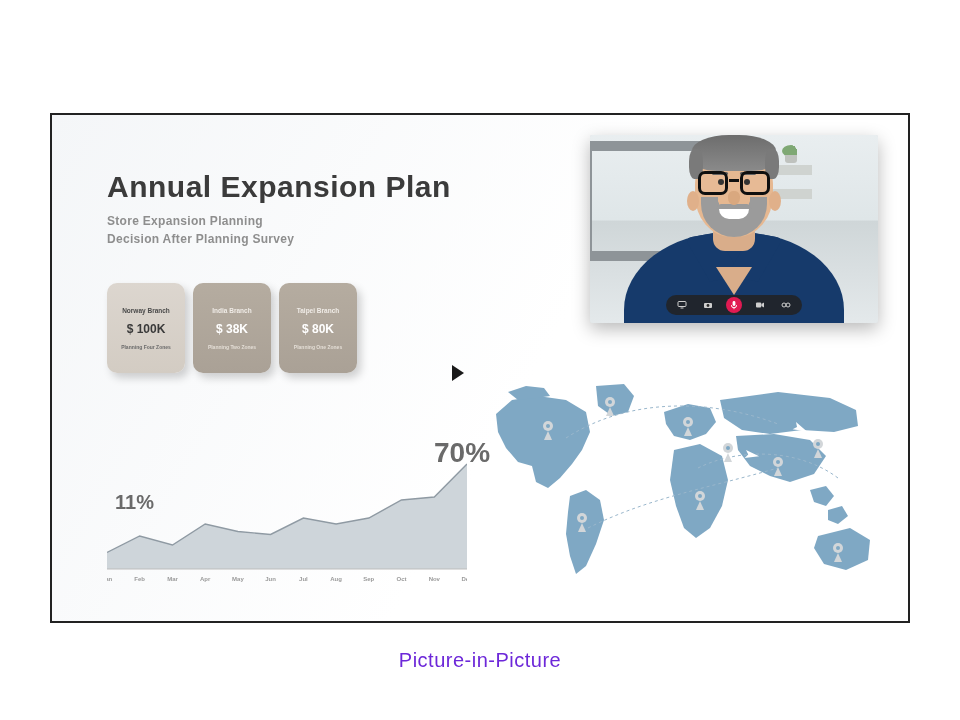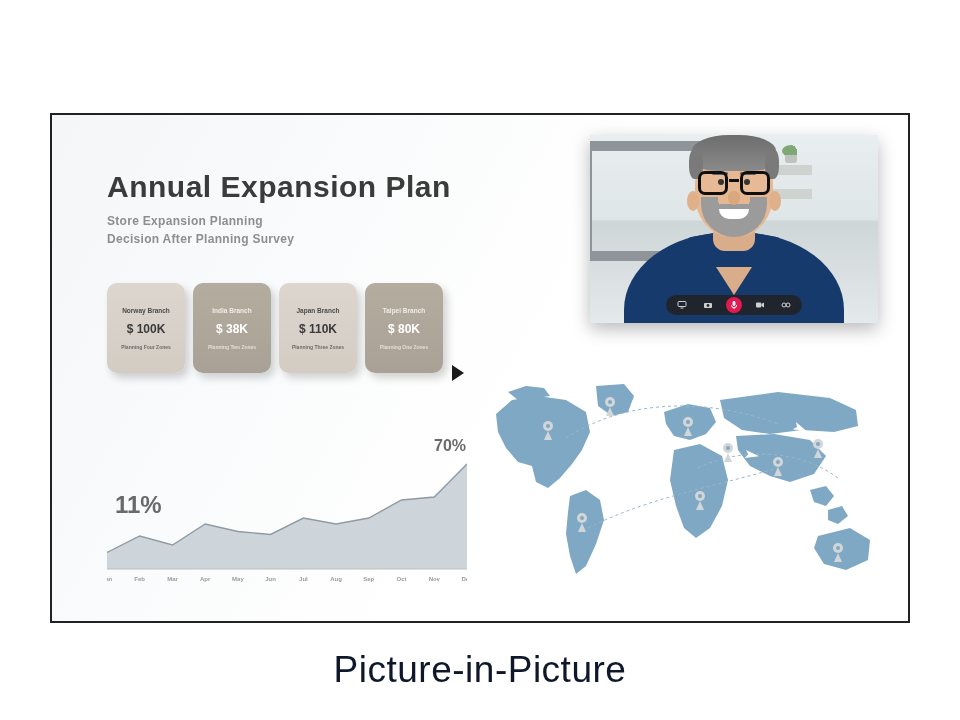--- a/index.html
+++ b/index.html
@@ -32,22 +32,22 @@
   .card.alt .amount { color:#fff; }
   .card .zones { font-size:5px; font-weight:700; color:#6b6b6b; margin-top:8px; }
   .card.alt .zones { color:#e4ded6; }
   .play { position:absolute; left:400px; top:250px; width:0;height:0;
     border-left:12px solid #1a1a1a; border-top:8px solid transparent; border-bottom:8px solid transparent; }
 
   
   .chart { position:absolute; left:55px; top:296px; width:360px; height:180px; }
   .chart svg { width:100%; height:100%; }
   .chart .axis text { font-size:6px; fill:#9a9a9a; font-weight:600; }
-  .val-start { position:absolute; left:63px; top:376px; font-size:24px; font-weight:800; color:#6a6a6a; }
-  .val-end   { position:absolute; left:382px; top:322px; font-size:16px; font-weight:800; color:#6a6a6a; }
+  .val-start { position:absolute; left:63px; top:376px; font-size:20px; font-weight:800; color:#6a6a6a; }
+  .val-end   { position:absolute; left:382px; top:322px; font-size:28px; font-weight:800; color:#6a6a6a; }
 
   
   .map { position:absolute; right:30px; bottom:28px; width:400px; height:215px; }
   .map svg { width:100%; height:100%; }
   .pin { fill:#d2d6d9; }
   .plane { fill:#ffffff; }
 
   
   .pip { position:absolute; right:30px; top:20px; width:288px; height:188px; border-radius:2px;
          box-shadow:0 6px 18px rgba(0,0,0,.28); overflow:hidden; background:#ddd; }
@@ -103,21 +103,21 @@
   .pip .brow{ position:absolute; width:16px;height:3px;background:#5e5e5e;border-radius:2px; bottom:154px;}
   .pip .brow.l{ left:calc(50% - 22px);} .pip .brow.r{ left:calc(50% + 6px);}
 
   .pip .toolbar{ position:absolute; left:50%; bottom:8px; transform:translateX(-50%);
       height:20px; padding:0 8px; background:rgba(34,34,34,.85); border-radius:12px;
       display:flex; align-items:center; gap:10px; }
   .pip .tbtn{ width:16px; height:16px; border-radius:50%; display:flex; align-items:center; justify-content:center; }
   .pip .tbtn svg{ width:10px; height:10px; fill:#cfcfcf; }
   .pip .tbtn.mic{ background:#e11a52; } .pip .tbtn.mic svg{ fill:#fff; }
 
-  .caption { margin-top:26px; font-size:37px; color:#0f172a; letter-spacing:.5px; font-weight:400; }
+  .caption { margin-top:26px; font-size:20px; color:#6d28d9; letter-spacing:.5px; font-weight:400; }
 </style>
 </head>
 <body>
 
 <div class="stage">
   <div class="screen">
 
     <div class="title-block">
       <div class="title">Annual Expansion Plan</div>
       <div class="subtitle">
@@ -129,25 +129,20 @@
     <div class="cards">
       <div class="card">
         <div class="name">Norway Branch</div>
         <div class="amount">$ 100K</div>
         <div class="zones">Planning Four Zones</div>
       </div>
       <div class="card alt">
         <div class="name">India Branch</div>
         <div class="amount">$ 38K</div>
         <div class="zones">Planning Two Zones</div>
-      </div>
-      <div class="card">
-        <div class="name">Japan Branch</div>
-        <div class="amount">$ 110K</div>
-        <div class="zones">Planning Three Zones</div>
       </div>
       <div class="card alt">
         <div class="name">Taipei Branch</div>
         <div class="amount">$ 80K</div>
         <div class="zones">Planning One Zones</div>
       </div>
     </div>
     <div class="play"></div>
 
     <div class="chart">

